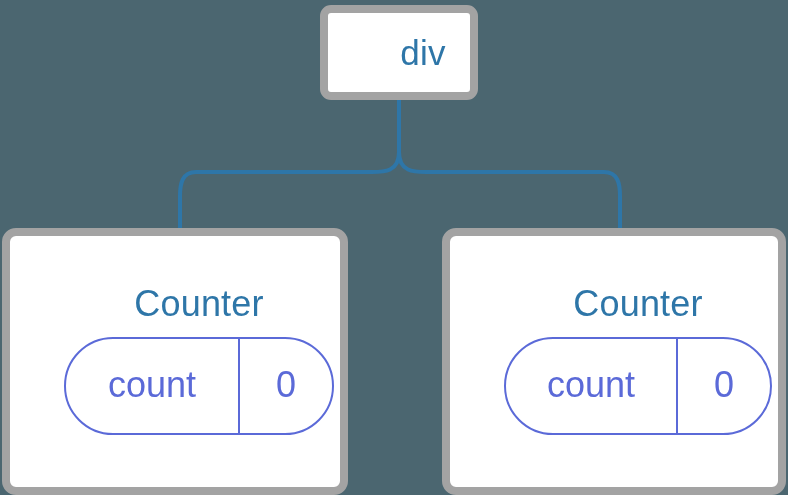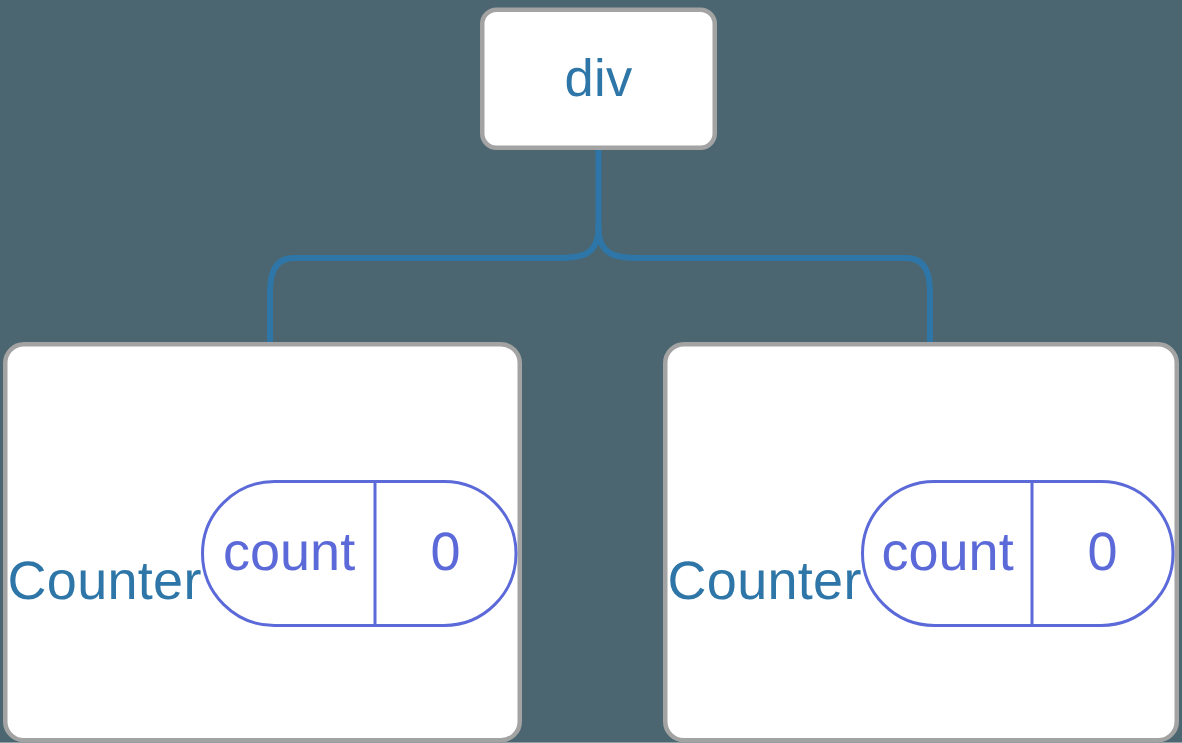--- a/index.html
+++ b/index.html
@@ -27,22 +27,23 @@
     top: 0;
     width: 788px;
     height: 495px;
     pointer-events: none;
   }
 
   
   .node {
     position: absolute;
     background: #ffffff;
-    border: 3px solid #a3a3a3;
+    border: 8px solid #a3a3a3;
     box-sizing: border-box;
+    padding-left: 48px;
   }
 
   
   #node-div {
     left: 320px;
     top: 5px;
     width: 158px;
     height: 95px;
     border-radius: 11px;
     display: flex;
@@ -55,20 +56,21 @@
     letter-spacing: 0.2px;
     line-height: 1;
   }
 
   
   .component-card {
     top: 228px;
     height: 267px;
     border-radius: 14px;
     display: flex;
+    flex-direction: column;
     align-items: center;
     justify-content: flex-start;
   }
   #node-counter-left {
     left: 2px;
     width: 346px;
   }
   #node-counter-right {
     left: 442px;
     width: 344px;

